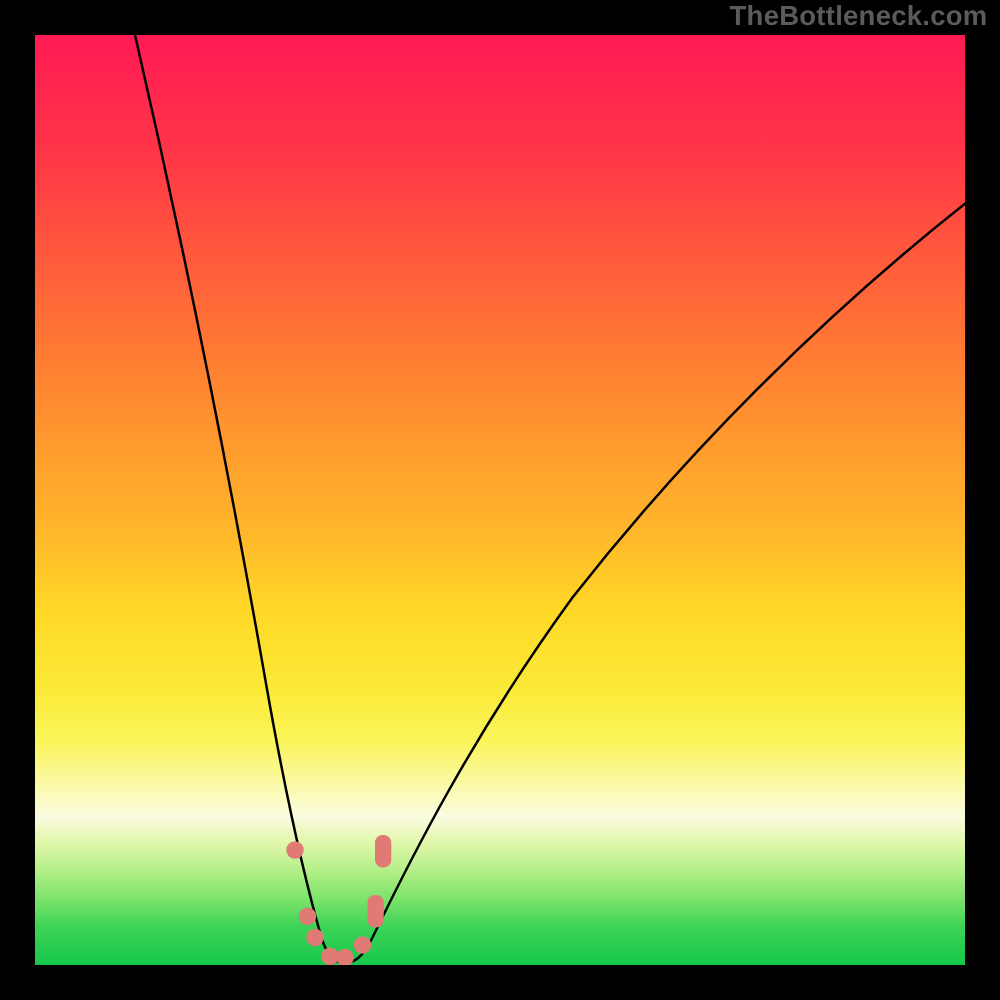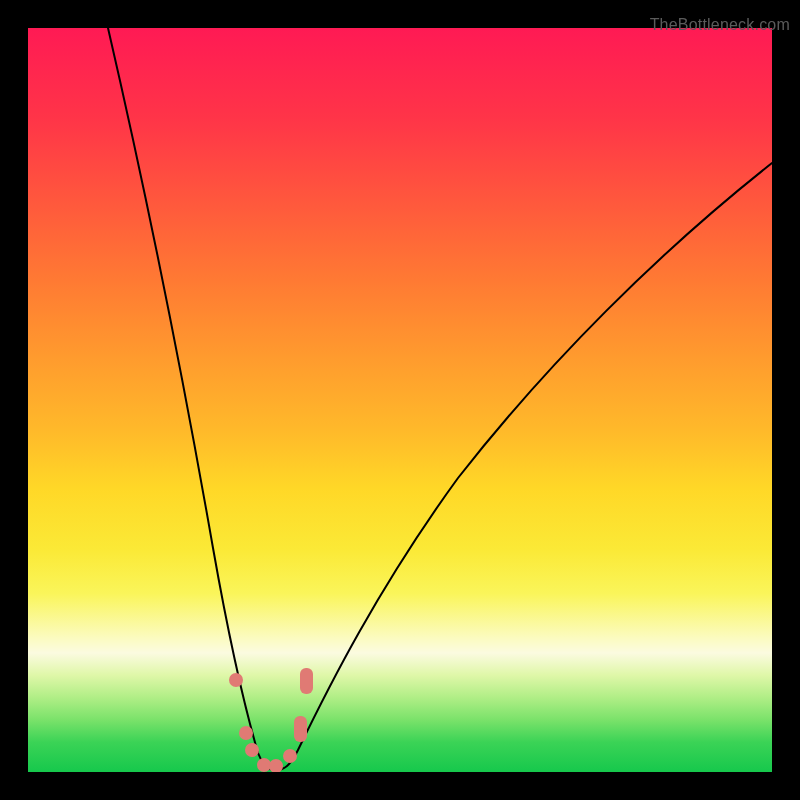--- a/index.html
+++ b/index.html
@@ -31,25 +31,25 @@
       #fbfbe0 84%,
       #dff7a8 87%,
       #b0ee86 90%,
       #7ae26a 93%,
       #3bd356 96%,
       #16c84c 100%
     );
   }
   .watermark {
     position: absolute;
-    top: 16px;
+    top: 0;
     right: 10px;
     color: #5b5b5b;
-    font-size: 16px;
-    font-weight: 400;
+    font-size: 22px;
+    font-weight: 700;
     letter-spacing: 0.2px;
   }
   svg.curve {
     position: absolute;
     left: 0;
     top: 0;
     width: 744px;
     height: 744px;
   }
   .curve path.main {

